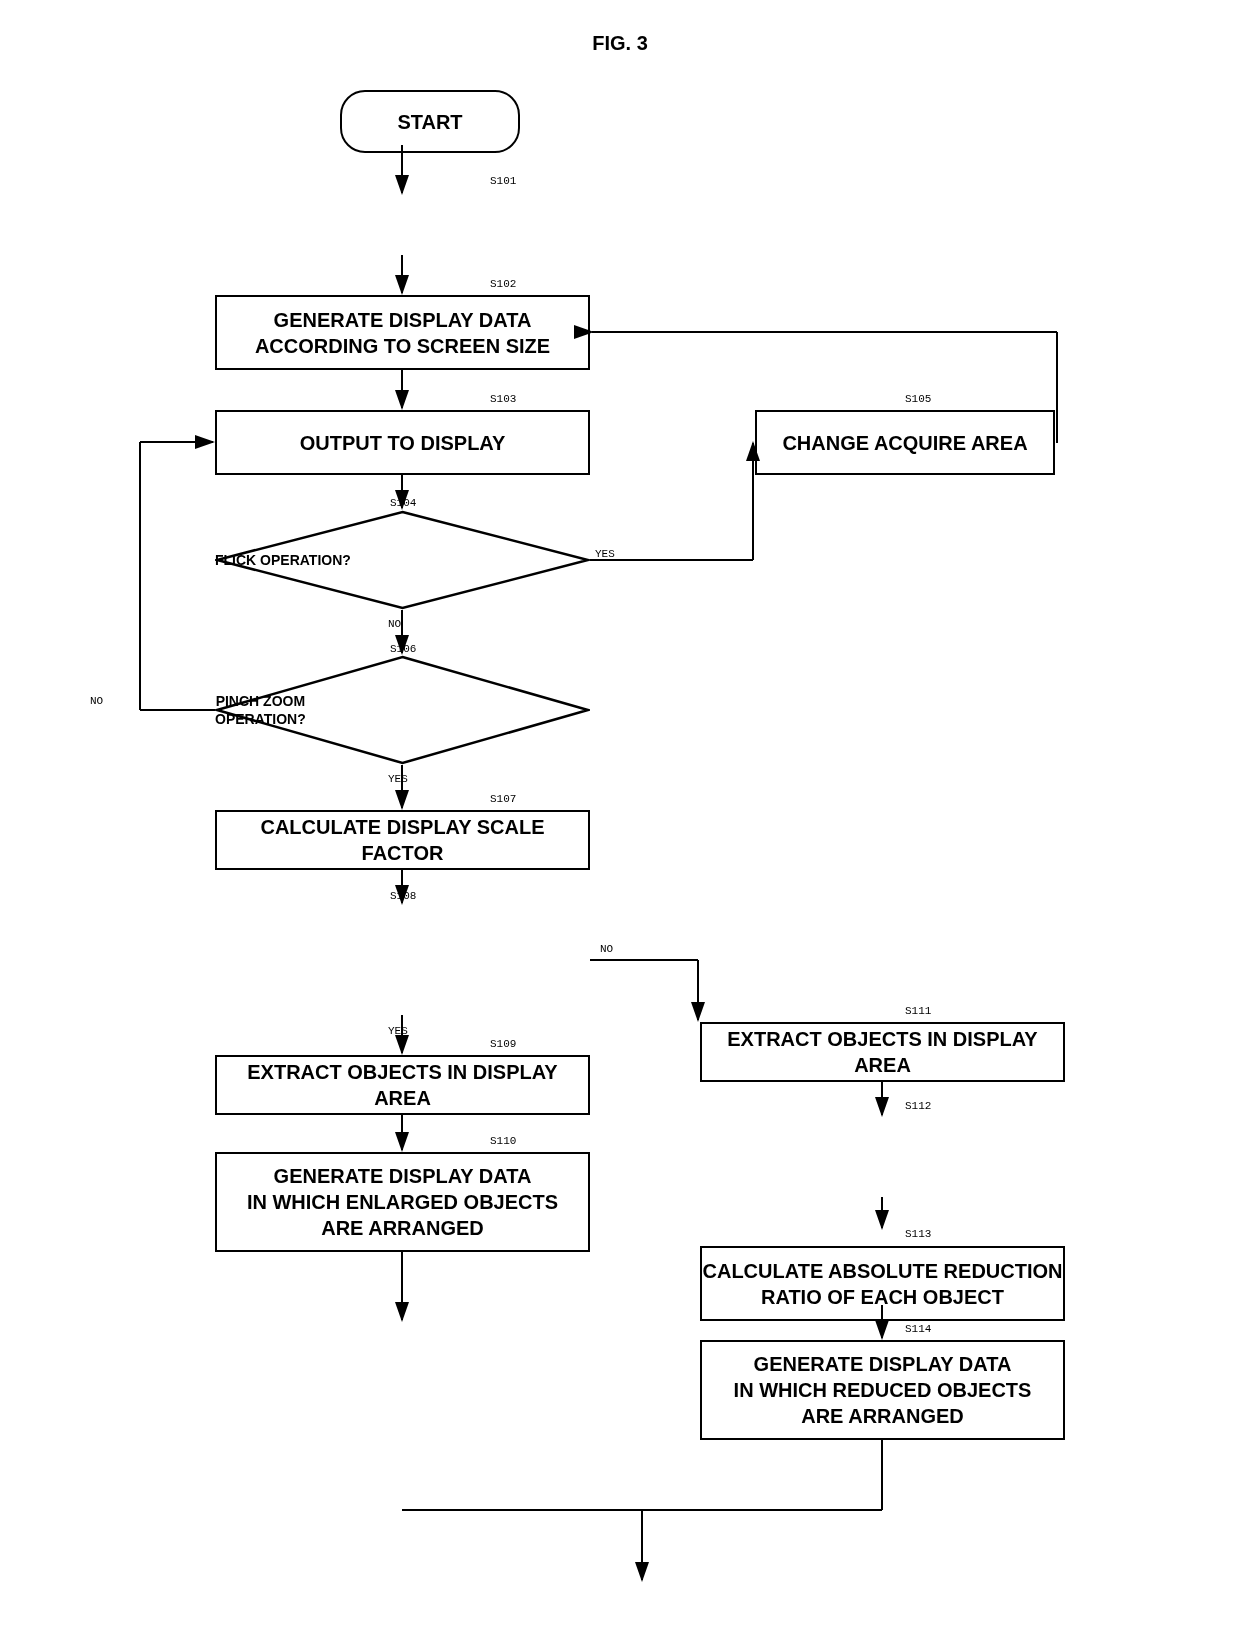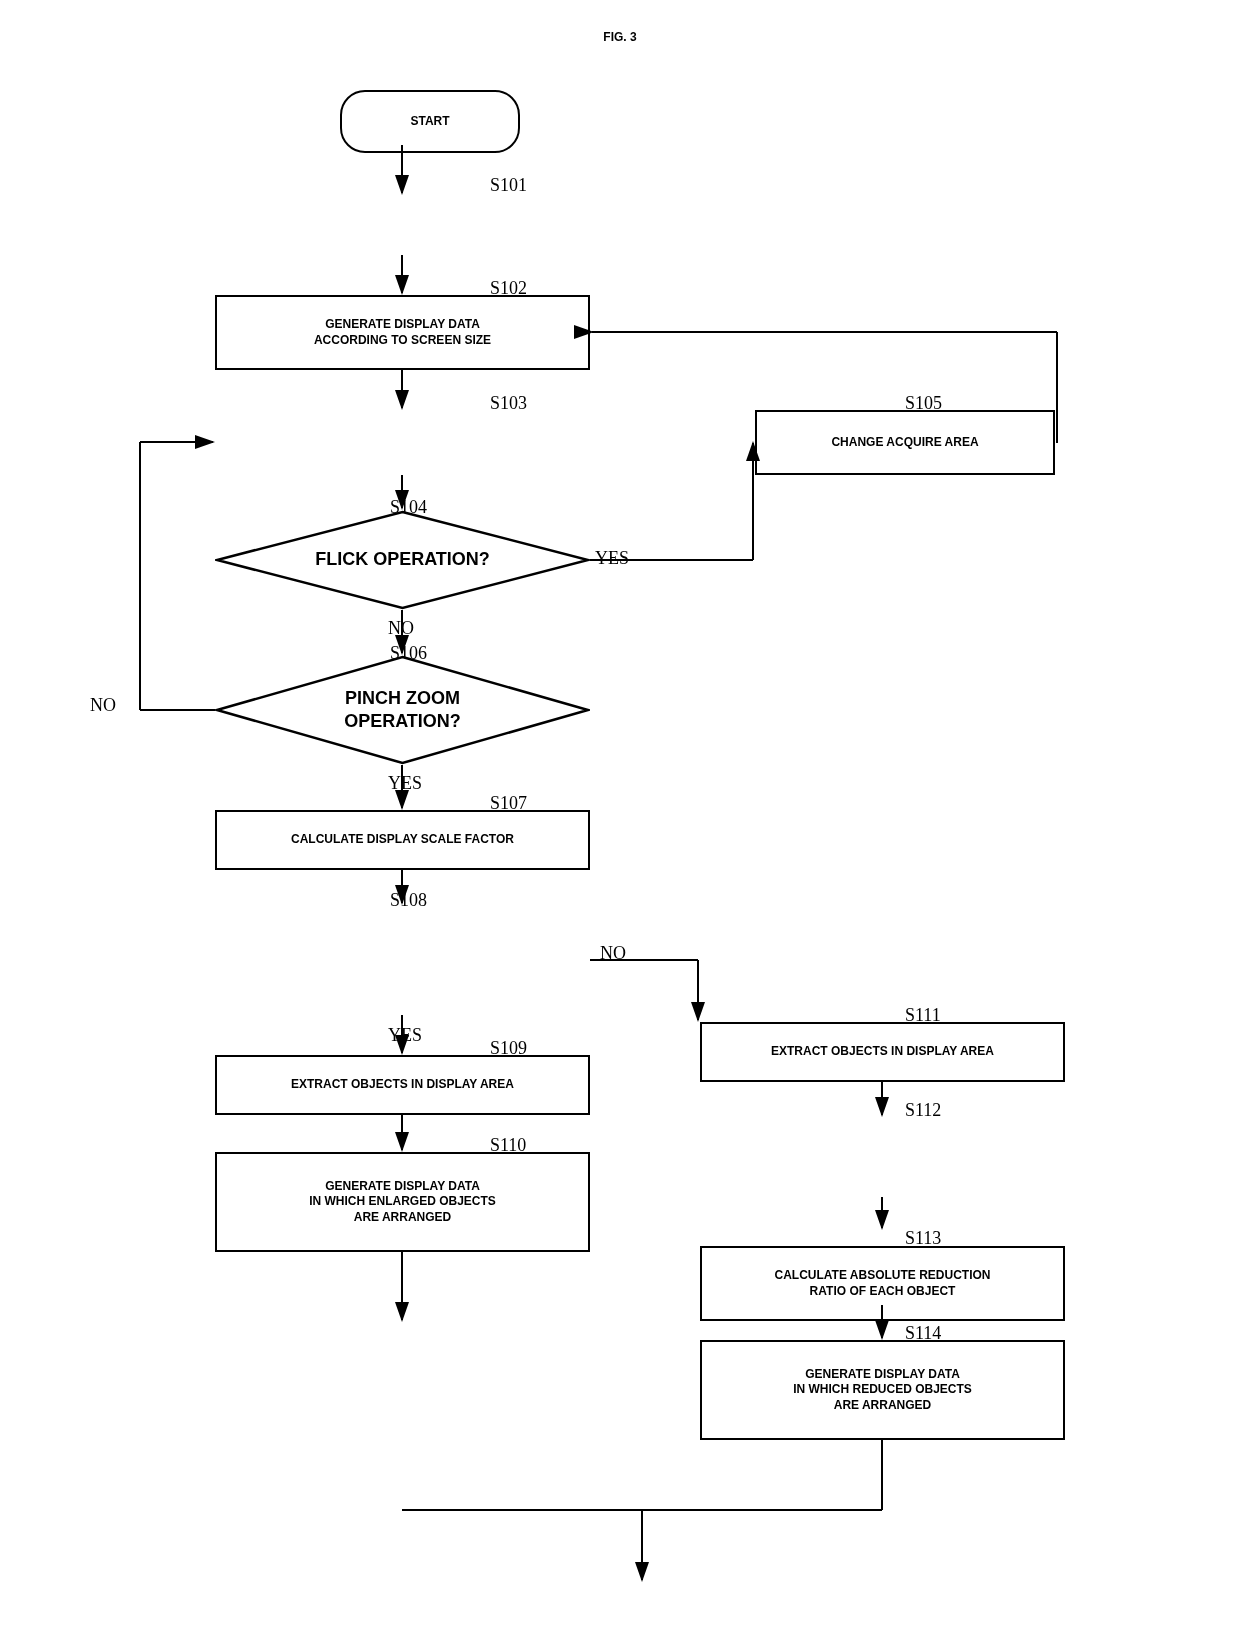--- a/index.html
+++ b/index.html
@@ -26,21 +26,21 @@
       font-weight: bold;
       font-family: Arial, sans-serif;
     }
     
     .shape {
       position: absolute;
       display: flex;
       align-items: center;
       justify-content: center;
       text-align: center;
-      font-size: 12px;
+      font-size: 20px;
       font-weight: bold;
       font-family: Arial, sans-serif;
       line-height: 1.3;
     }
     .rounded-rect {
       border: 2.5px solid #000;
       border-radius: 25px;
       background: #fff;
     }
     .rect {
@@ -62,32 +62,32 @@
       position: absolute;
       top: 0; left: 0;
       width: 100%; height: 100%;
     }
     .diamond-text {
       position: absolute;
       width: 100%;
       height: 100%;
       display: flex;
       align-items: center;
-      justify-content: center;
+      justify-content: flex-start;
       text-align: center;
-      font-size: 18px;
+      font-size: 14px;
       font-weight: bold;
       font-family: Arial, sans-serif;
       line-height: 1.3;
       z-index: 2;
     }
     .label {
       position: absolute;
-      font-size: 18px;
-      font-family: Liberation Serif, serif;
+      font-size: 11px;
+      font-family: Liberation Mono, monospace;
       font-weight: normal;
     }
     
     .lines-svg {
       position: absolute;
       top: 0; left: 0;
       width: 1240px;
       height: 1627px;
       pointer-events: none;
     }
@@ -108,20 +108,23 @@
 
   <div class="label" style="left:490px; top:278px;">S102</div>
 
   <div class="shape rect" style="left:215px; top:295px; width:375px; height:75px;">
     <span style="white-space:pre-line;">GENERATE DISPLAY DATA
 ACCORDING TO SCREEN SIZE</span>
   </div>
 
   <div class="label" style="left:490px; top:393px;">S103</div>
 
+  <div class="shape rect" style="left:215px; top:410px; width:375px; height:65px;">
+    <span>OUTPUT TO DISPLAY</span>
+  </div>
 
   <div class="label" style="left:905px; top:393px;">S105</div>
 
   <div class="shape rect" style="left:755px; top:410px; width:300px; height:65px;">
     <span>CHANGE ACQUIRE AREA</span>
   </div>
 
   <div class="label" style="left:390px; top:497px;">S104</div>
 
   <div class="diamond-container" style="position:absolute; left:215px; top:510px; width:375px; height:100px;">

